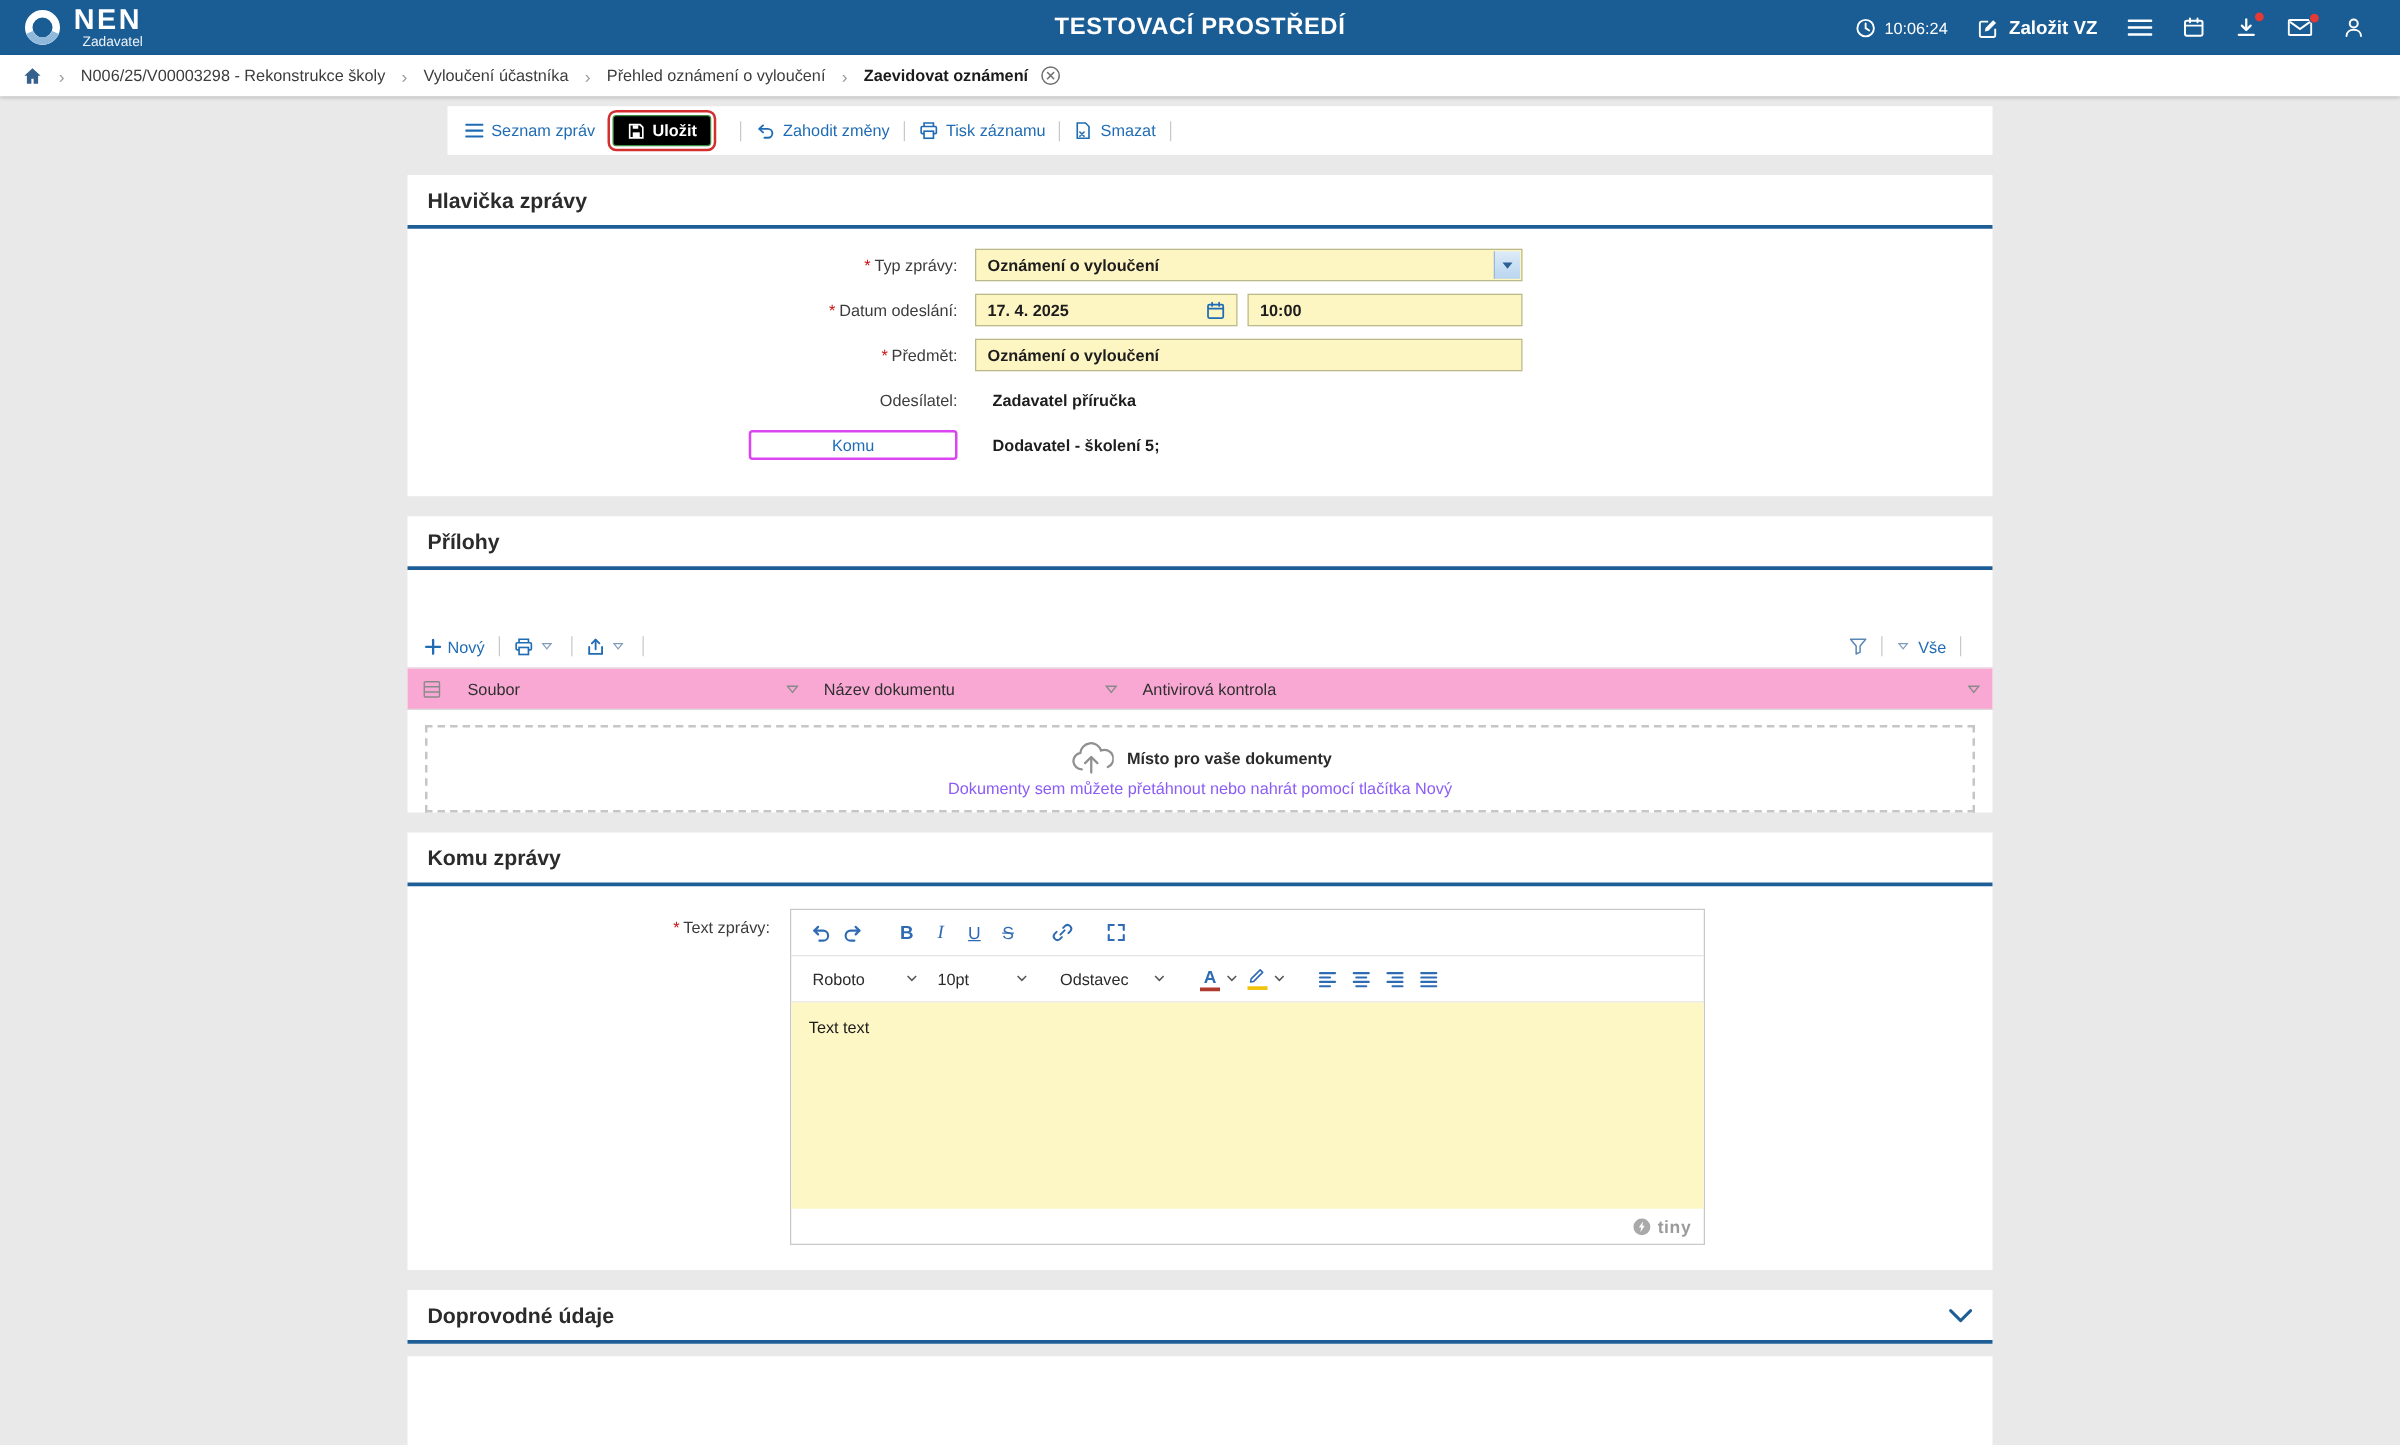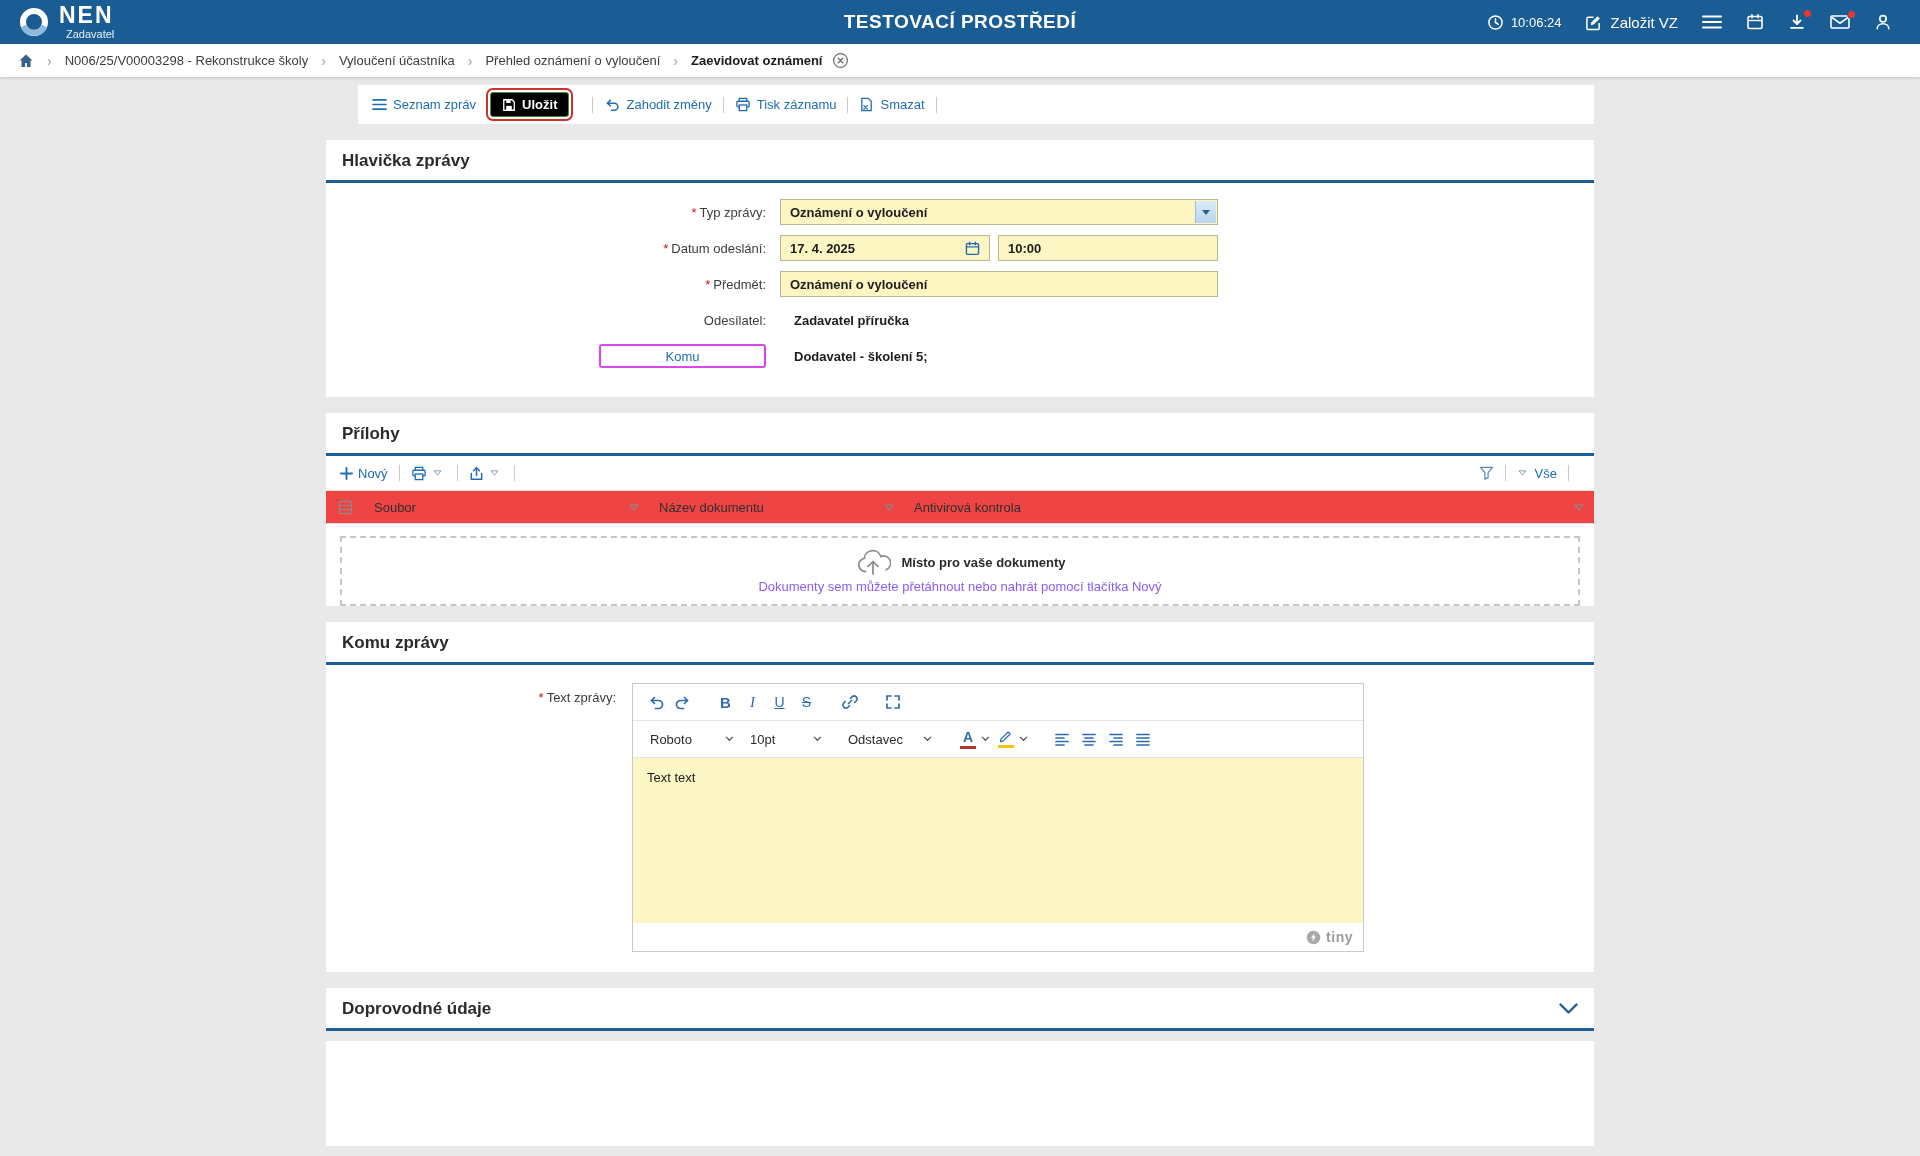--- a/index.html
+++ b/index.html
@@ -13,21 +13,21 @@
 
   
   .topbar { height:44px; background:#1a5c94; display:flex; align-items:center; padding:0 28px 0 18px; color:#fff; position:relative; }
   .brand { display:flex; align-items:center; gap:9px; }
   .brand-text { line-height:1; display:flex; flex-direction:column; }
   .brand-name { font-size:23px; font-weight:bold; letter-spacing:2px; }
   .brand-sub { font-size:11px; color:#eaf1f8; margin-left:7px; margin-top:2px; }
   .topbar-title { position:absolute; left:50%; transform:translateX(-50%); font-size:19px; font-weight:bold; letter-spacing:.5px; white-space:nowrap; }
   .topbar-right { margin-left:auto; display:flex; align-items:center; gap:24px; }
   .tb-time { display:flex; align-items:center; gap:7px; font-size:13px; }
-  .tb-createvz { display:flex; align-items:center; gap:8px; font-weight:normal; font-size:15px; cursor:pointer; }
+  .tb-createvz { display:flex; align-items:center; gap:8px; font-weight:bold; font-size:15px; cursor:pointer; }
   .tb-iconbtn { position:relative; cursor:pointer; display:flex; align-items:center; }
   .badge { position:absolute; top:-4px; right:-6px; width:9px; height:9px; background:#e53935; border-radius:50%; border:1px solid #1a5c94; }
 
   
   .breadcrumb { height:33px; background:#fff; display:flex; align-items:center; padding:0 18px; font-size:13px; color:#3c3c3c; box-shadow:0 1px 3px rgba(0,0,0,.18); position:relative; z-index:2; }
   .bc-sep::before { content:"›"; color:#9a9a9a; font-size:14px; }
   .bc-sep { margin:0 13px; }
   .bc-item { cursor:pointer; white-space:nowrap; }
   .bc-item.current { font-weight:bold; color:#1b1b1b; cursor:default; }
   .bc-close { margin-left:10px; cursor:pointer; }
@@ -56,24 +56,24 @@
   .w-full { width:438px; }
   .select { position:relative; padding-right:30px; }
   .select-btn { position:absolute; top:1px; right:1px; bottom:1px; width:21px; background:linear-gradient(#ddebf8,#b9d5ee); border-left:1px solid #9ab9d8; display:flex; align-items:center; justify-content:center; cursor:pointer; }
   .tri-down { width:0; height:0; border-left:4px solid transparent; border-right:4px solid transparent; border-top:5px solid #2b5f94; }
   .date-input { width:210px; justify-content:space-between; }
   .time-input { width:220px; margin-left:8px; }
   .static-value { font-size:13px; font-weight:bold; color:#1d1d1d; margin-left:20px; }
   .komu-btn { display:inline-flex; align-items:center; justify-content:center; width:167px; height:24px; border:2px solid #d946ef; border-radius:3px; background:#fff; color:#1f6cb5; font-size:13px; cursor:pointer; }
 
   
-  .attach-toolbar { display:flex; align-items:center; padding:9px 14px; font-size:13px; color:#1f6cb5; }
+  .attach-toolbar { display:flex; align-items:center; padding:9px 14px; font-size:13px; color:#1f6cb5;margin-top:44px; }
   .atb-item { display:flex; align-items:center; gap:5px; cursor:pointer; }
   .atb-right { margin-left:auto; display:flex; align-items:center; color:#5b87b5; }
-  .thead { display:flex; align-items:center; height:34px; background:#ef4444; border-top:1px solid #e2e2e2; border-bottom:1px solid #d9d9d9; font-size:13px; color:#2f2f2f; }
+  .thead { display:flex; align-items:center; height:34px; background:#f9a8d4; border-top:1px solid #e2e2e2; border-bottom:1px solid #d9d9d9; font-size:13px; color:#2f2f2f; }
   .th { display:flex; align-items:center; justify-content:space-between; padding:0 10px; height:100%; }
   .th-icon { width:38px; justify-content:center; }
   .th1 { width:285px; } .th2 { width:255px; } .th3 { flex:1; }
   .dropzone { margin:12px 14px 16px; border:2px dashed #c6c6c6; min-height:70px; display:flex; flex-direction:column; align-items:center; justify-content:center; gap:3px; padding:8px; }
   .dz-line1 { display:flex; align-items:center; gap:11px; font-weight:bold; font-size:13px; color:#2b2b2b; }
   .dz-sub { font-size:13px; color:#8b5cf6; }
 
   
   .msg-body { padding:18px 0 20px; display:flex; }
   .msg-label { width:298px; text-align:right; padding-right:8px; font-size:13px; color:#3c3c3c; padding-top:7px; flex-shrink:0; }

